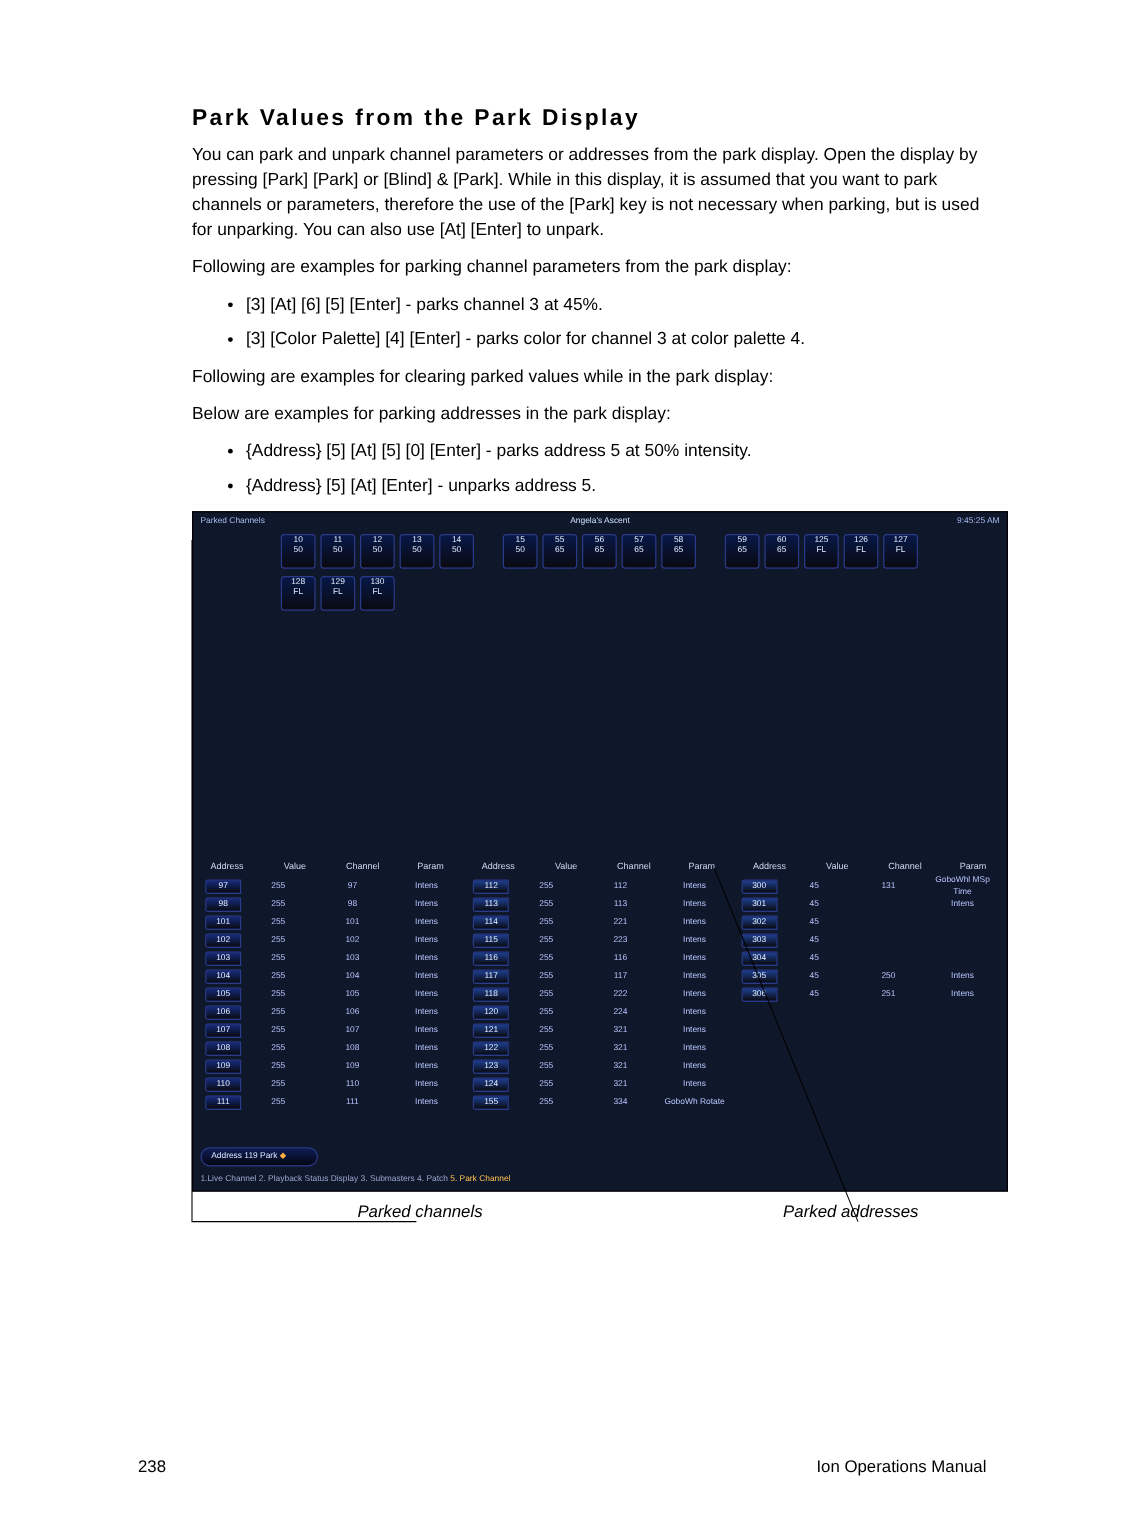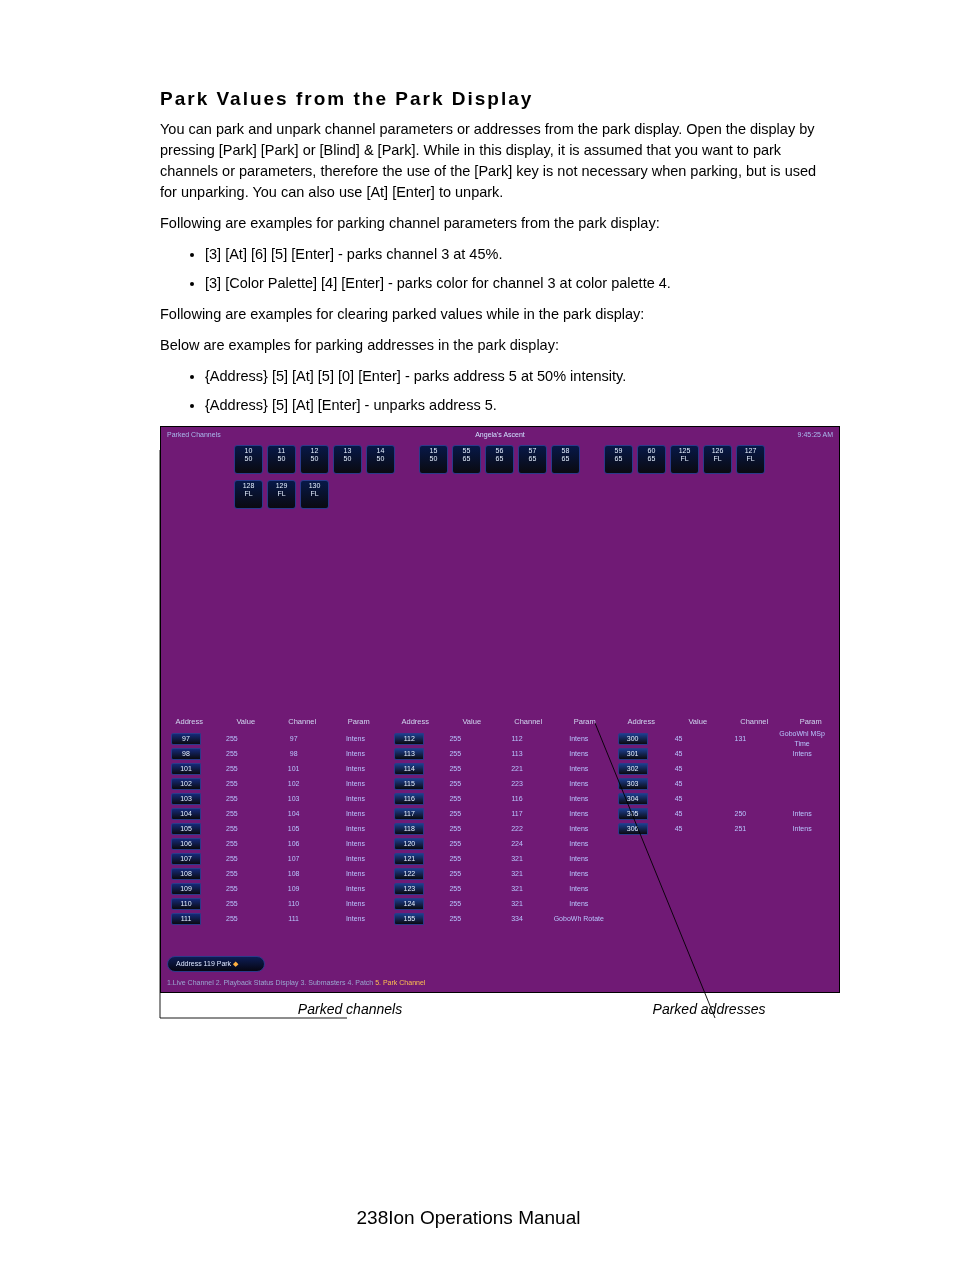--- a/index.html
+++ b/index.html
@@ -27,21 +27,21 @@
   p { margin: 0 0 10px 0; }
   ul { margin: 0 0 10px 0; padding-left: 45px; }
   li { margin-bottom: 8px; }
   b.k { font-weight: normal; }
 
   
   .shot-wrap { position:relative; margin-top:10px; }
   .shot {
     width: 678px;
     height: 565px;
-    background: #701a75;
+    background: #0f172a;
     border: 1px solid #000;
     color: #c8d4ff;
     font-family: Arial, sans-serif;
     font-size: 8px;
     position: relative;
     overflow: hidden;
   }
   .shot .bar-top {
     display:flex; justify-content: space-between;
     padding: 3px 6px; color:#aabbee; font-size:7px;
@@ -93,21 +93,21 @@
   .bottabs .sel { color:#ffc050; }
   .labels {
     display:flex; width:678px; margin-top:6px;
     font-style:italic; font-size:14px; color:#000;
   }
   .labels .l { flex:0 0 340px; text-align:center; padding-left:20px;}
   .labels .r { flex:1; text-align:center; padding-left:60px;}
 
   .footer {
     position:absolute; bottom:40px; left:115px; right:126px;
-    display:flex; justify-content:center; font-size:19px;
+    display:flex; justify-content:space-between; font-size:14px;
   }
 </style>
 </head>
 <body>
 
 <div class="page">
 
   <h2 class="sect">Park Values from the Park Display</h2>
 
   <p>

